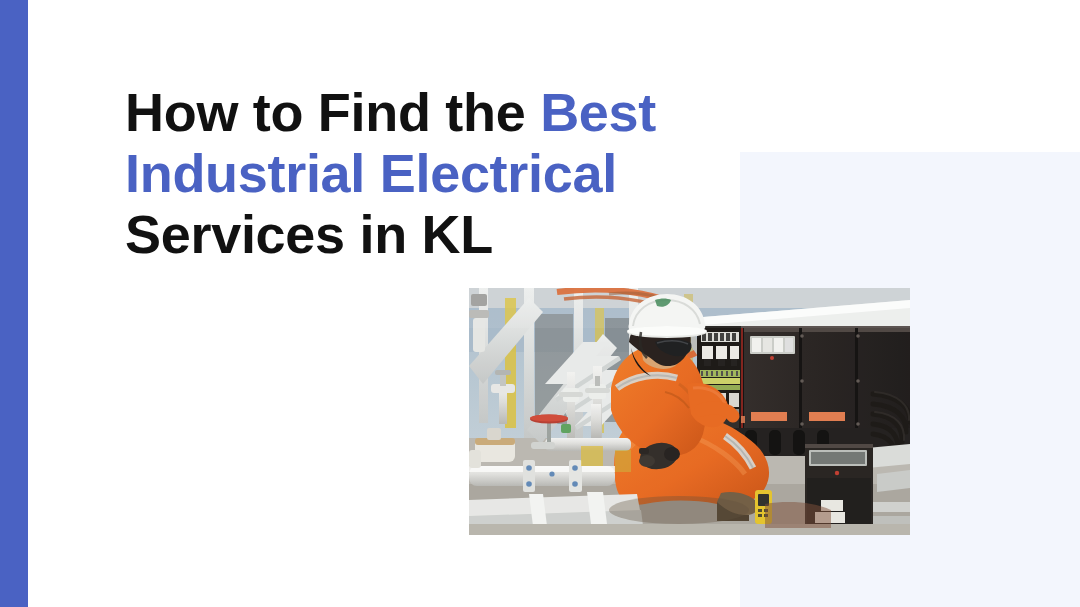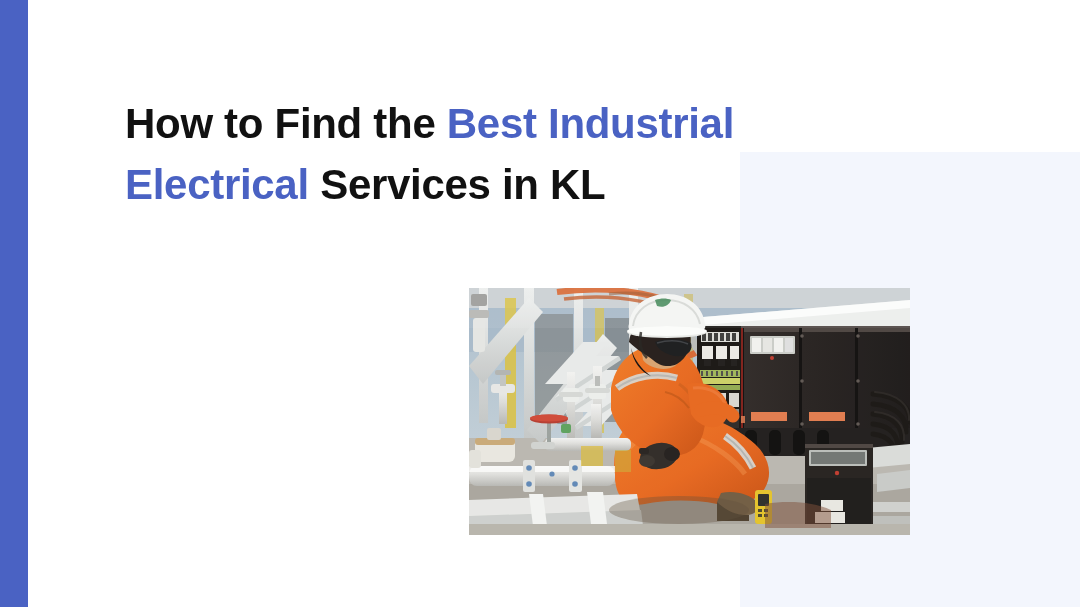--- a/index.html
+++ b/index.html
@@ -35,23 +35,23 @@
     top: 152px;
     width: 340px;
     height: 455px;
     background: #f3f6fd;
   }
 
   
   #headline {
     position: absolute;
     left: 125px;
-    top: 93px;
+    top: 82px;
     width: 700px;
-    font-size: 42px;
+    font-size: 54px;
     font-weight: bold;
     line-height: 61px;
     letter-spacing: -0.3px;
     color: #111111;
     white-space: normal;
   }
   #headline .hl {
     color: #4a62c3;
   }
 

